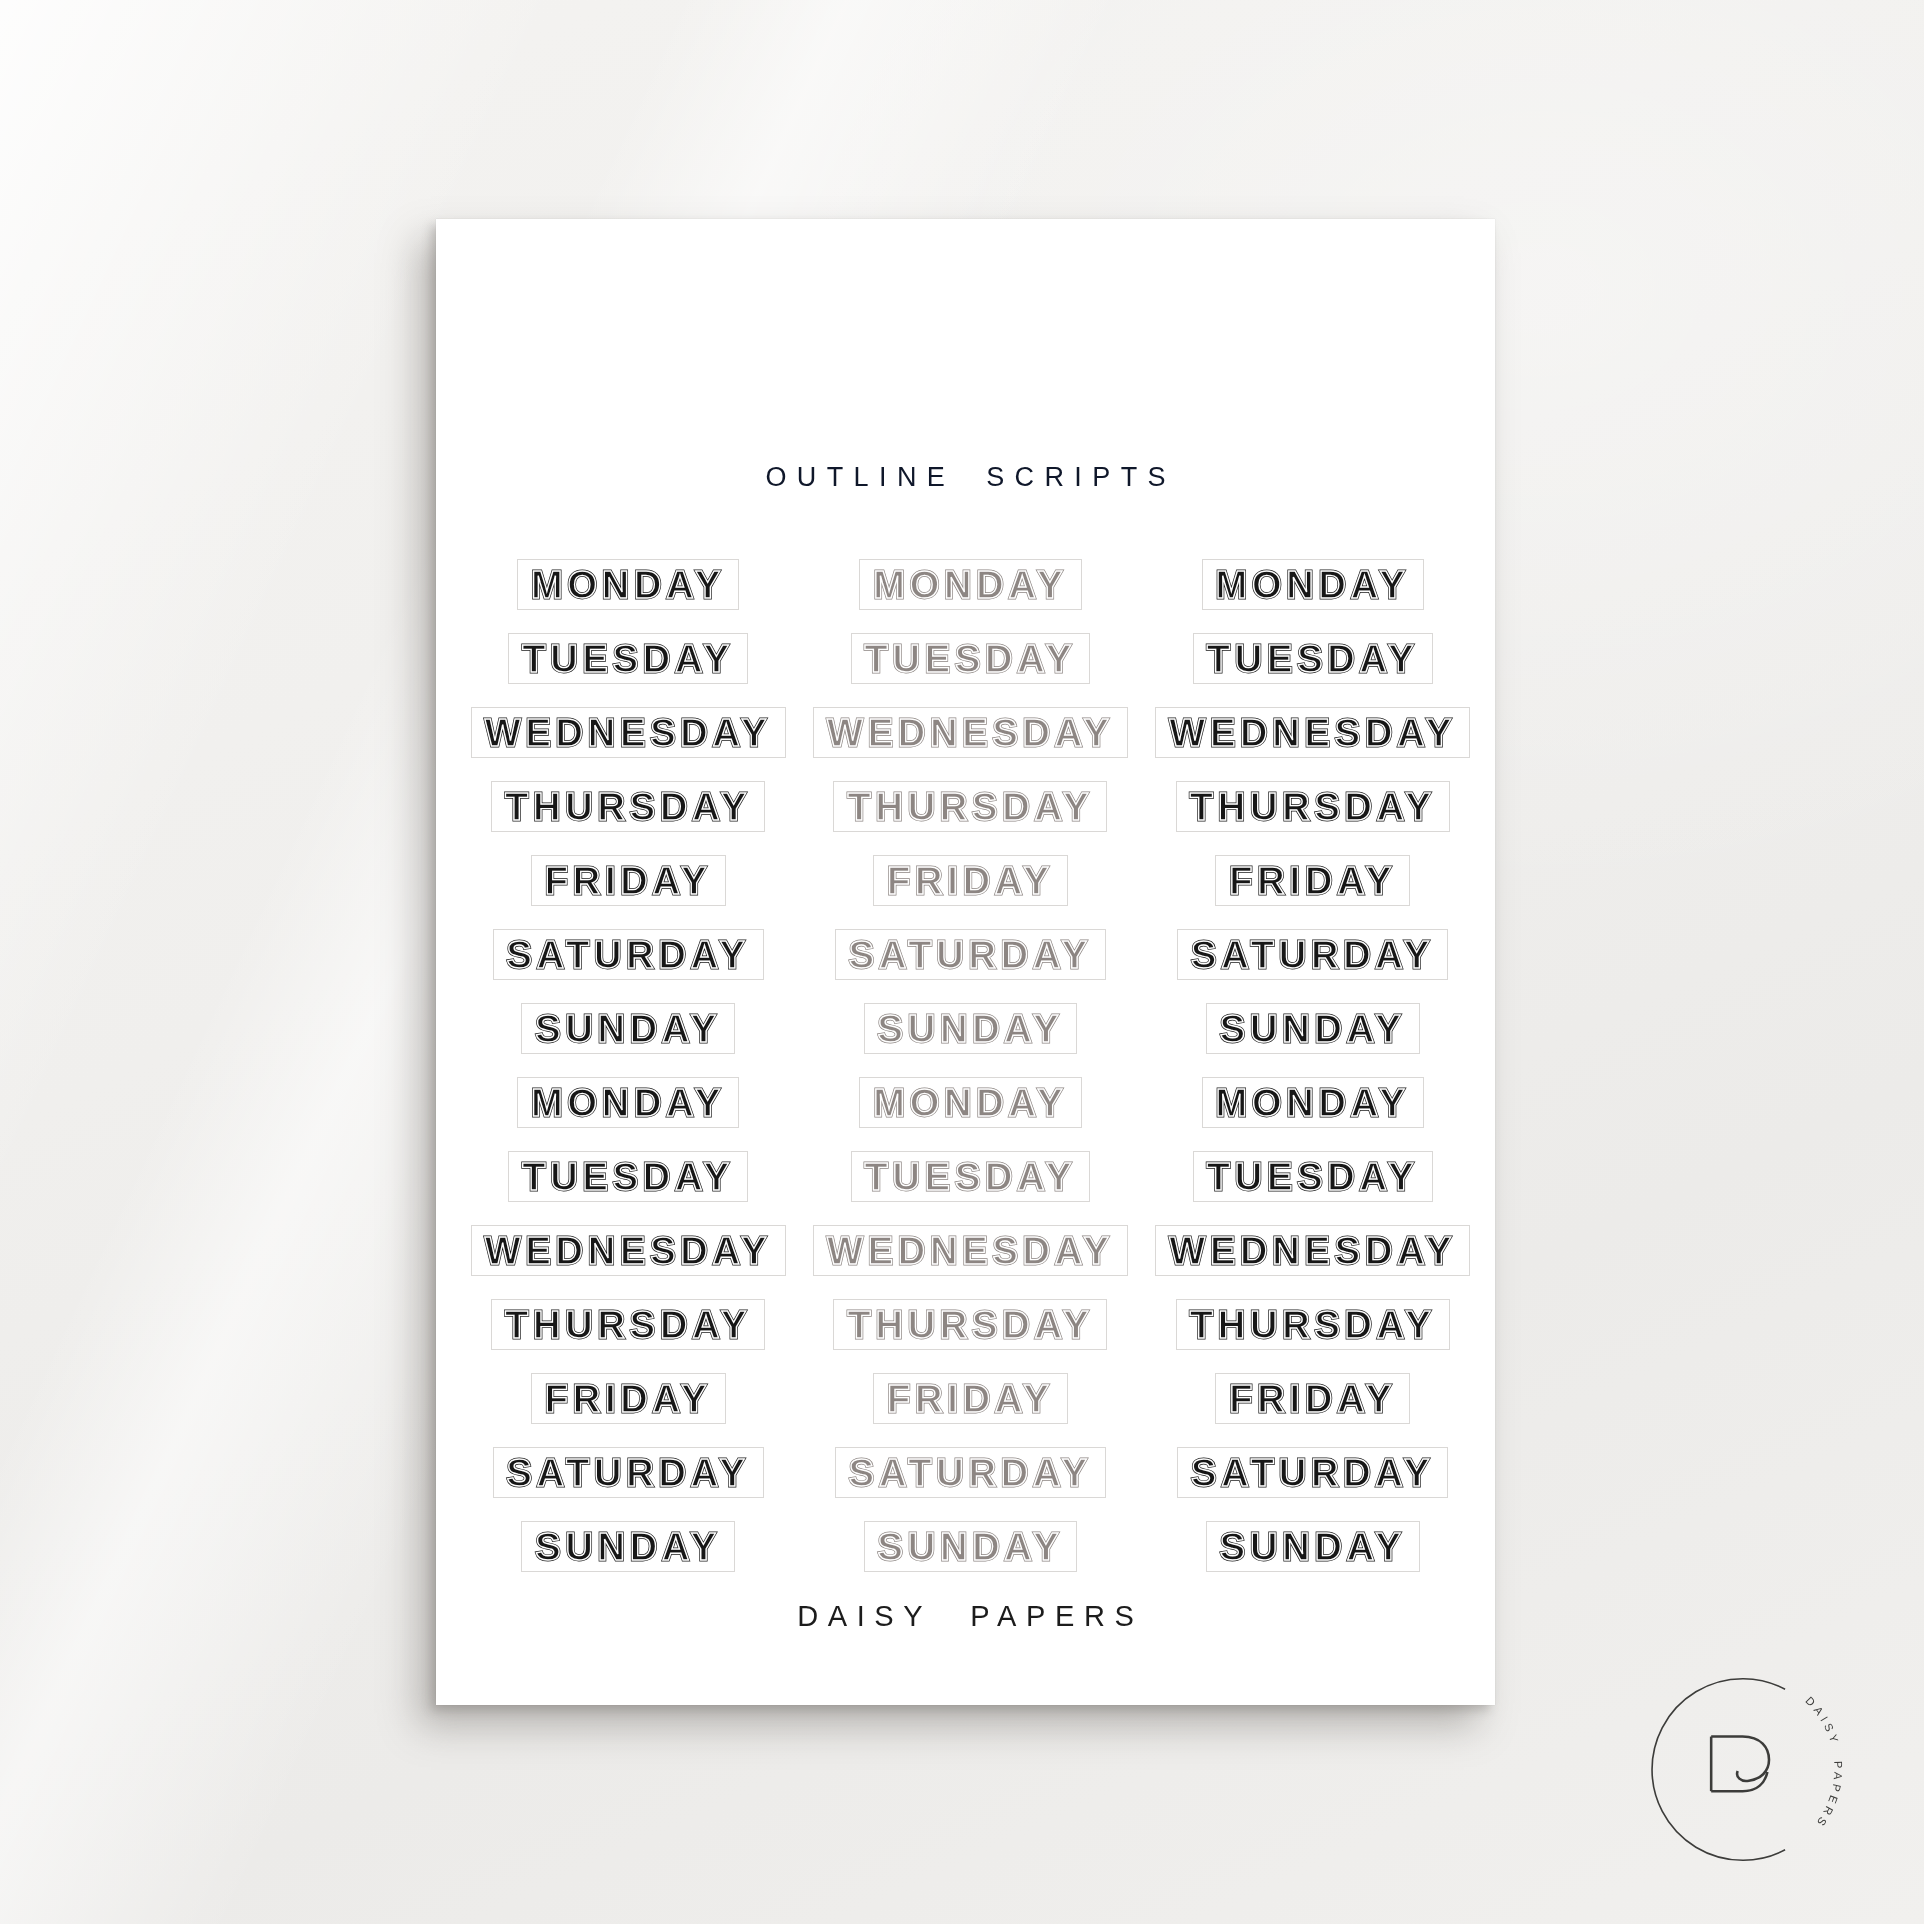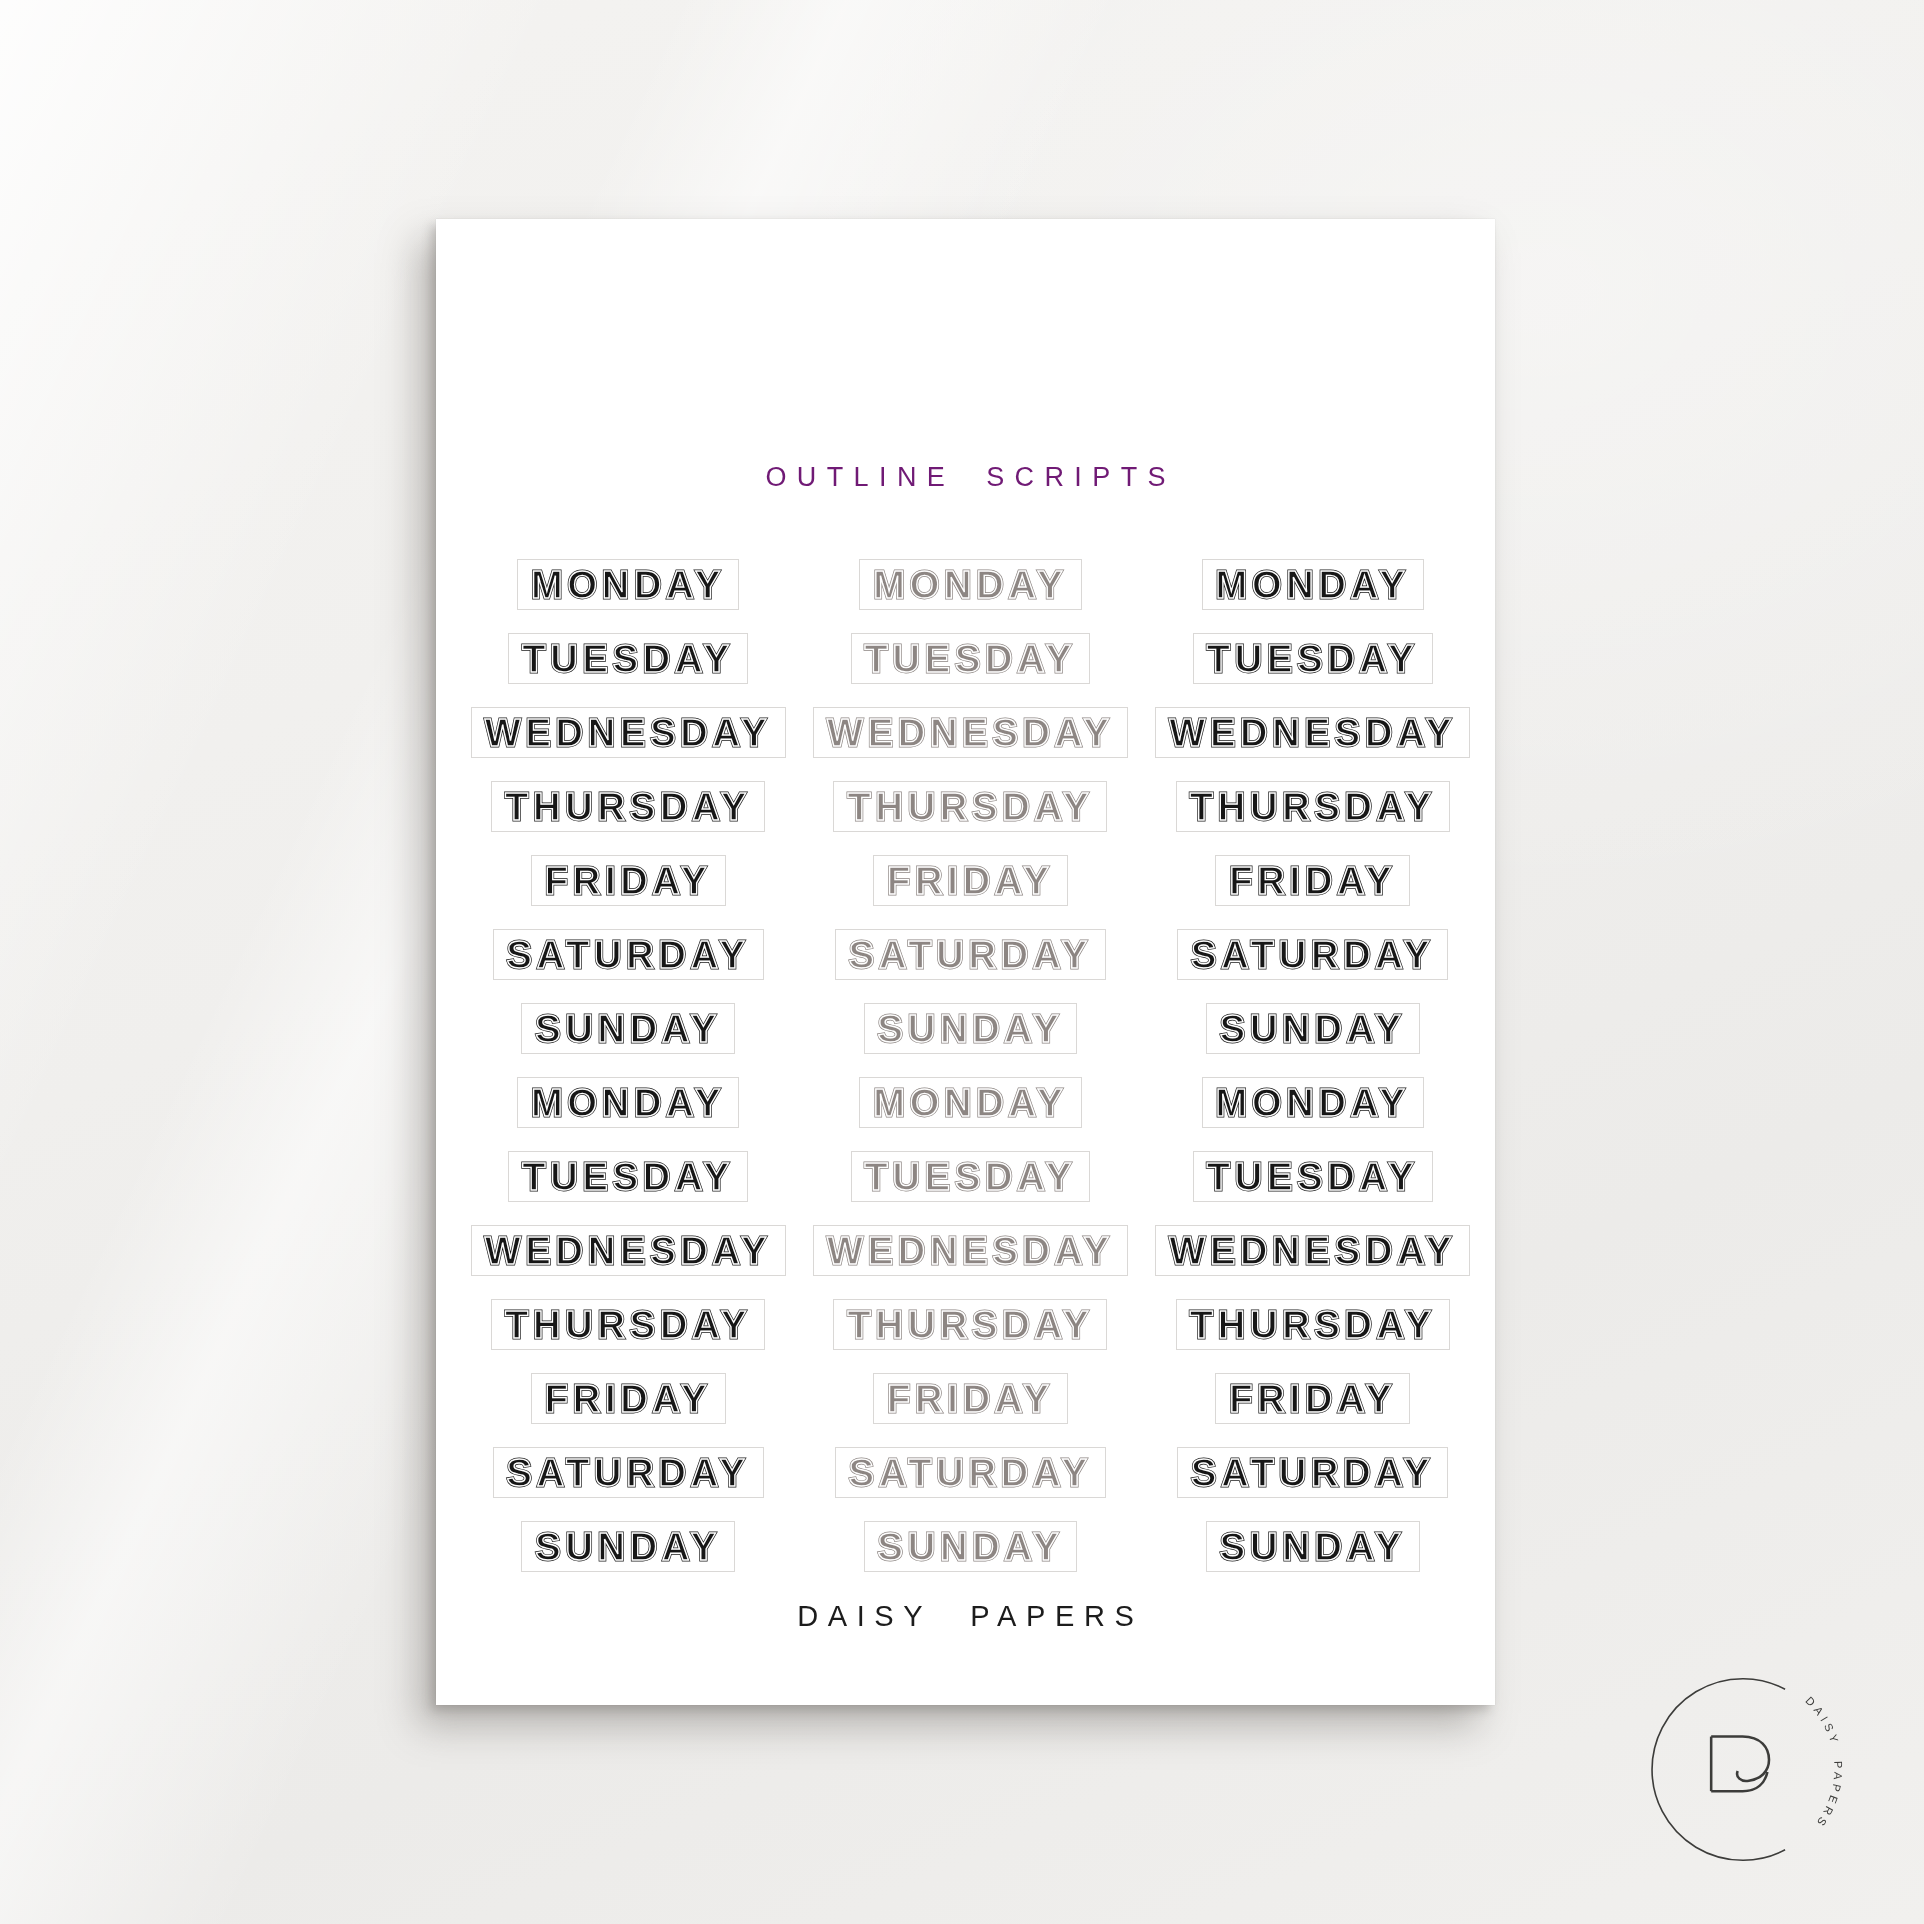--- a/index.html
+++ b/index.html
@@ -26,21 +26,21 @@
   .title .tt{
     display:inline-block;
     font-family:"Liberation Serif","DejaVu Serif",serif;
     font-size:120px;line-height:1.15;font-weight:400;color:#141414;
     letter-spacing:-2.4px;
     transform:scaleX(0.63);transform-origin:50% 50%;
   }
 
   .subtitle{
     position:absolute;top:243px;left:0;width:100%;text-align:center;
-    font-size:27px;letter-spacing:10.4px;word-spacing:13px;color:#701a75;
+    font-size:27px;letter-spacing:10.4px;word-spacing:13px;color:#0f172a;
     padding-left:10.4px;box-sizing:border-box;
   }
 
   .sticker-grid{
     position:absolute;top:340px;left:21px;right:11.2px;
     display:grid;grid-template-columns:repeat(3,1fr);
     row-gap:23px;justify-items:center;align-items:center;
   }
   .sticker{
     height:51px;box-sizing:border-box;

